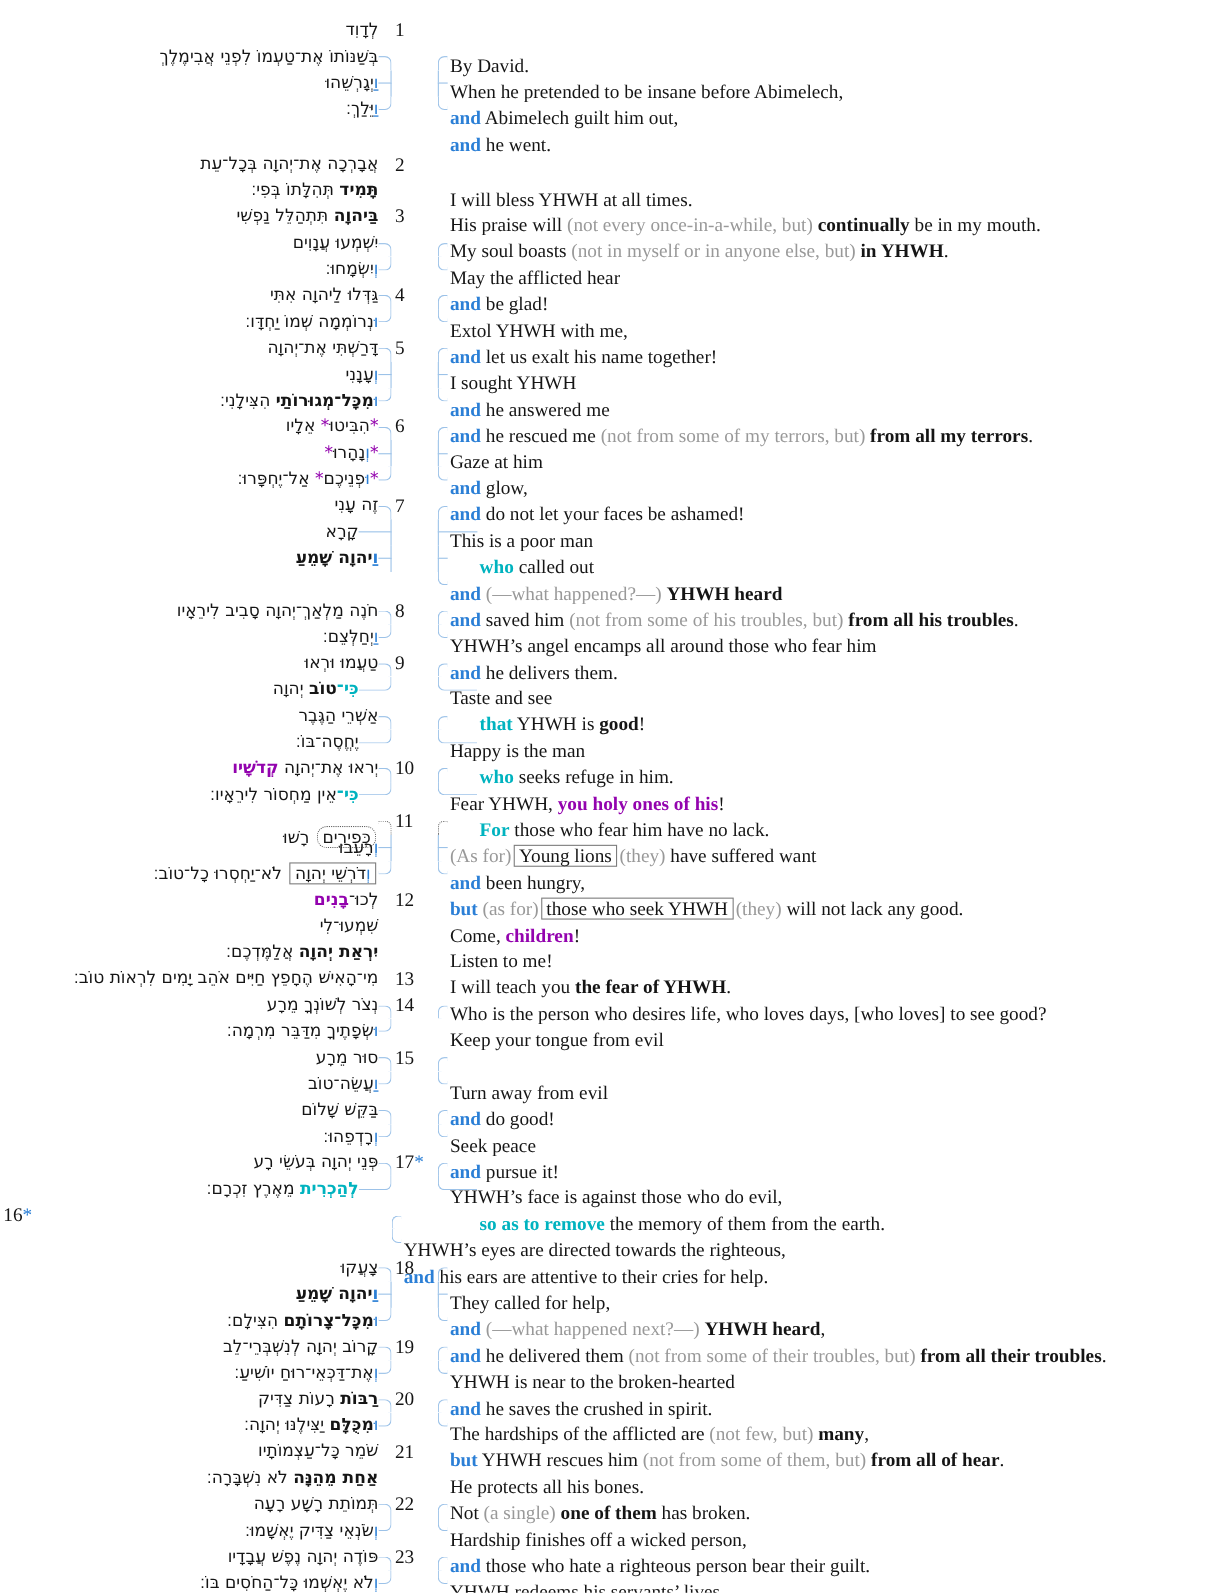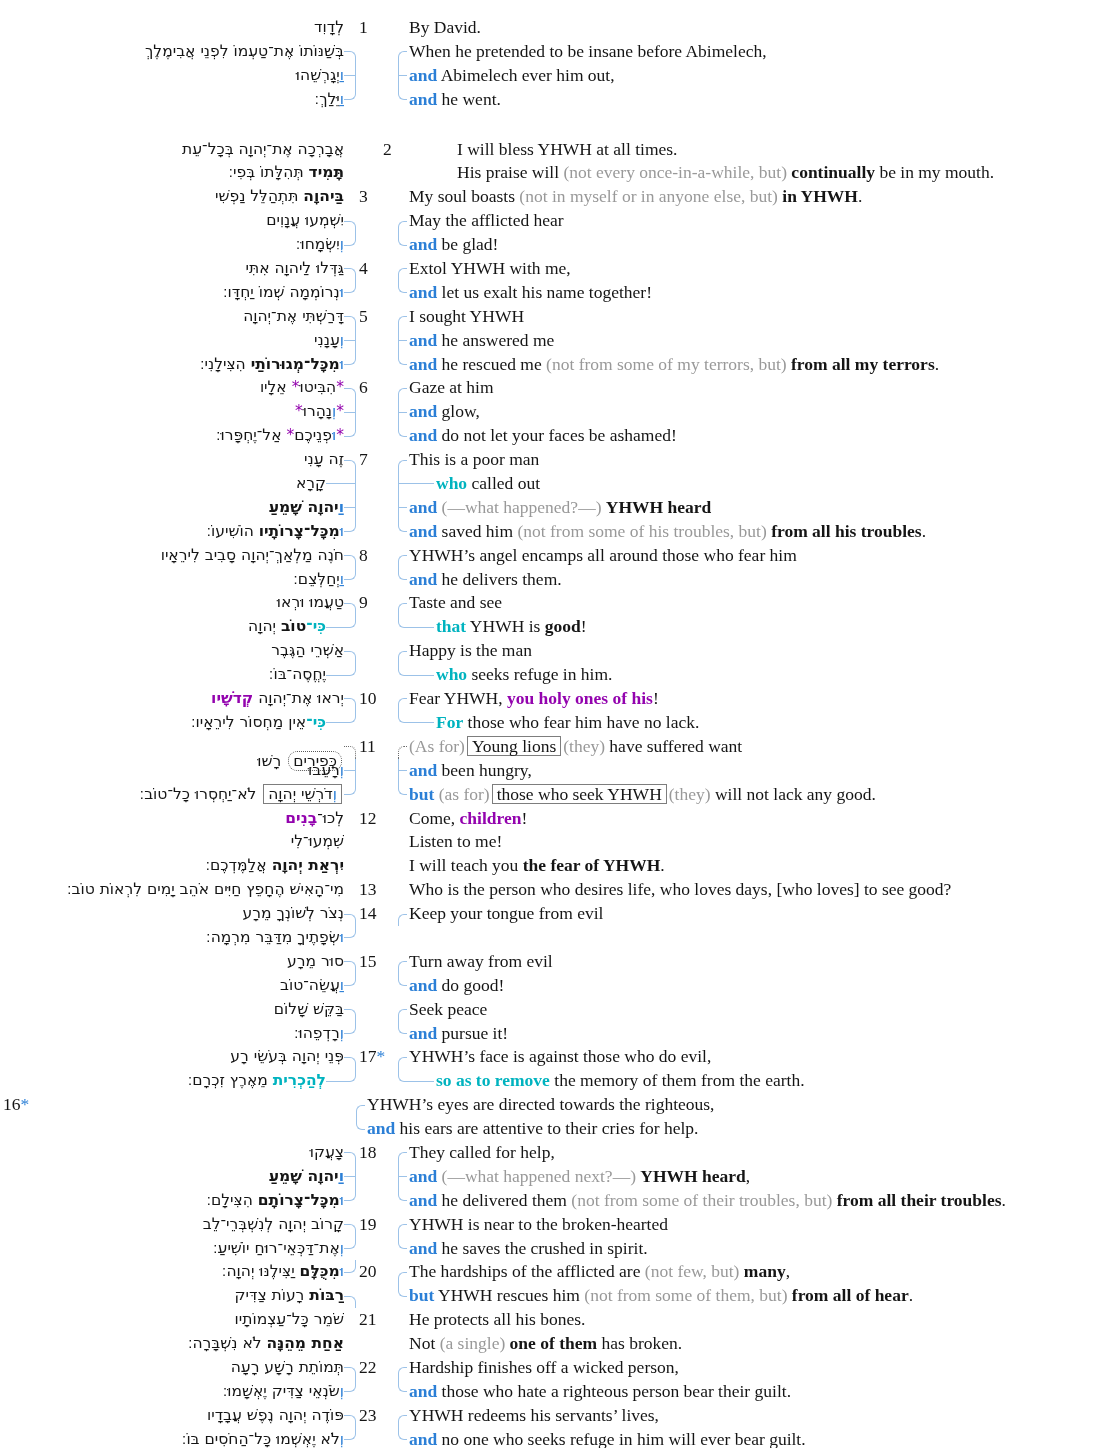--- a/index.html
+++ b/index.html
@@ -10,25 +10,25 @@
     --gray:#999999;
     --br:#9cc2e8;
   }
   html,body{margin:0;padding:0;}
   body{
     width:1110px;height:1448px;overflow:hidden;background:#ffffff;
     font-family:"Liberation Serif",serif;font-size:17.5px;color:#151515;
   }
   #doc{padding-top:16px;}
   .verse{display:grid;grid-template-columns:356px 42px auto;align-items:start;}
-  .verse.gap{margin-top:26px;gap:24px;}
+  .verse.gap{margin-top:26px;}
   .hline,.eline{height:var(--lh);display:flex;align-items:stretch;white-space:pre;}
   .hline{justify-content:flex-end;}
   .htxt{direction:rtl;unicode-bidi:isolate;font-family:"DejaVu Sans",sans-serif;font-size:15.5px;line-height:var(--lh);}
-  .etxt{line-height:var(--lh);padding-left:2px;}
+  .etxt{line-height:var(--lh);padding-left:2px;margin-top:32px;}
   .num{line-height:var(--lh);padding-left:3px;}
   .nast{color:var(--blue);}
   
   .s-n{}
   .s-b{font-weight:bold;}
   .s-g{color:var(--gray);}
   .s-a{color:var(--blue);font-weight:bold;}
   .s-t{color:var(--teal);font-weight:bold;}
   .s-p{color:var(--purple);font-weight:bold;}
   .s-v{color:var(--blue);}
@@ -68,21 +68,21 @@
       <div class="heb">
         <div class="hline"><span class="htxt"><span class="s-n">לְדָוִד</span></span><span class="mark R mk-none"><i class="t"></i><i class="b"></i></span></div>
         <div class="hline"><span class="htxt"><span class="s-n">בְּשַׁנּוֹתוֹ אֶת־טַעְמוֹ לִפְנֵי אֲבִימֶלֶךְ</span></span><span class="mark R mk-o"><i class="t"></i><i class="b"></i></span></div>
         <div class="hline"><span class="htxt"><span class="s-v">וַ</span><span class="s-n">יְגָרְשֵׁהוּ</span></span><span class="mark R mk-m"><i class="t"></i><i class="b"></i></span></div>
         <div class="hline"><span class="htxt"><span class="s-v">וַ</span><span class="s-n">יֵּלַךְ׃</span></span><span class="mark R mk-e"><i class="t"></i><i class="b"></i></span></div>
       </div>
       <div class="num"><span>1</span></div>
       <div class="eng">
         <div class="eline"><span class="mark L mk-none"><i class="t"></i><i class="b"></i></span><span class="etxt"><span class="s-n">By David.</span></span></div>
         <div class="eline"><span class="mark L mk-o"><i class="t"></i><i class="b"></i></span><span class="etxt"><span class="s-n">When he pretended to be insane before Abimelech,</span></span></div>
-        <div class="eline"><span class="mark L mk-m"><i class="t"></i><i class="b"></i></span><span class="etxt"><span class="s-a">and</span><span class="s-n"> Abimelech ever him out,</span></span></div>
+        <div class="eline"><span class="mark L mk-m"><i class="t"></i><i class="b"></i></span><span class="etxt"><span class="s-a">and</span><span class="s-n"> Abimelech guilt him out,</span></span></div>
         <div class="eline"><span class="mark L mk-e"><i class="t"></i><i class="b"></i></span><span class="etxt"><span class="s-a">and</span><span class="s-n"> he went.</span></span></div>
       </div>
     </div>
     <div class="verse gap">
       <div class="heb">
         <div class="hline"><span class="htxt"><span class="s-n">אֲבָרְכָה אֶת־יְהוָה בְּכָל־עֵת</span></span><span class="mark R mk-none"><i class="t"></i><i class="b"></i></span></div>
         <div class="hline"><span class="htxt"><span class="s-b">תָּמִיד</span><span class="s-n"> תְּהִלָּתוֹ בְּפִי׃</span></span><span class="mark R mk-none"><i class="t"></i><i class="b"></i></span></div>
       </div>
       <div class="num"><span>2</span></div>
       <div class="eng">
@@ -138,21 +138,20 @@
         <div class="eline"><span class="mark L mk-o"><i class="t"></i><i class="b"></i></span><span class="etxt"><span class="s-n">Gaze at him</span></span></div>
         <div class="eline"><span class="mark L mk-m"><i class="t"></i><i class="b"></i></span><span class="etxt"><span class="s-a">and</span><span class="s-n"> glow,</span></span></div>
         <div class="eline"><span class="mark L mk-e"><i class="t"></i><i class="b"></i></span><span class="etxt"><span class="s-a">and</span><span class="s-n"> do not let your faces be ashamed!</span></span></div>
       </div>
     </div>
     <div class="verse">
       <div class="heb">
         <div class="hline"><span class="htxt"><span class="s-n">זֶה עָנִי</span></span><span class="mark R mk-o"><i class="t"></i><i class="b"></i></span></div>
         <div class="hline"><span class="htxt"><span class="s-n">קָרָא</span></span><span class="mark R mk-wm wide"><i class="t"></i><i class="b"></i></span></div>
         <div class="hline"><span class="htxt"><span class="s-vb">וַ</span><span class="s-b">יהוָה שָׁמֵעַ</span></span><span class="mark R mk-m"><i class="t"></i><i class="b"></i></span></div>
-        <div class="hline"><span class="htxt"><span class="s-v">וּ</span><span class="s-b">מִכָּל־צָרוֹתָיו</span><span class="s-n"> הוֹשִׁיעוֹ׃</span></span><span class="mark R mk-e"><i class="t"></i><i class="b"></i></span></div>
       </div>
       <div class="num"><span>7</span></div>
       <div class="eng">
         <div class="eline"><span class="mark L mk-o"><i class="t"></i><i class="b"></i></span><span class="etxt"><span class="s-n">This is a poor man</span></span></div>
         <div class="eline"><span class="mark L mk-wm wide"><i class="t"></i><i class="b"></i></span><span class="etxt"><span class="s-t">who</span><span class="s-n"> called out</span></span></div>
         <div class="eline"><span class="mark L mk-m"><i class="t"></i><i class="b"></i></span><span class="etxt"><span class="s-a">and</span><span class="s-n"> </span><span class="s-g">(—what happened?—)</span><span class="s-n"> </span><span class="s-b">YHWH heard</span></span></div>
         <div class="eline"><span class="mark L mk-e"><i class="t"></i><i class="b"></i></span><span class="etxt"><span class="s-a">and</span><span class="s-n"> saved him </span><span class="s-g">(not from some of his troubles, but)</span><span class="s-n"> </span><span class="s-b">from all his troubles</span><span class="s-n">.</span></span></div>
       </div>
     </div>
     <div class="verse">
@@ -289,22 +288,22 @@
         <div class="hline"><span class="htxt"><span class="s-v">וְ</span><span class="s-n">אֶת־דַּכְּאֵי־רוּחַ יוֹשִׁיעַ׃</span></span><span class="mark R mk-e"><i class="t"></i><i class="b"></i></span></div>
       </div>
       <div class="num"><span>19</span></div>
       <div class="eng">
         <div class="eline"><span class="mark L mk-o"><i class="t"></i><i class="b"></i></span><span class="etxt"><span class="s-n">YHWH is near to the broken-hearted</span></span></div>
         <div class="eline"><span class="mark L mk-e"><i class="t"></i><i class="b"></i></span><span class="etxt"><span class="s-a">and</span><span class="s-n"> he saves the crushed in spirit.</span></span></div>
       </div>
     </div>
     <div class="verse">
       <div class="heb">
+        <div class="hline"><span class="htxt"><span class="s-b">רַבּוֹת</span><span class="s-n"> רָעוֹת צַדִּיק</span></span><span class="mark R mk-o"><i class="t"></i><i class="b"></i></span></div>
         <div class="hline"><span class="htxt"><span class="s-v">וּ</span><span class="s-b">מִכֻּלָּם</span><span class="s-n"> יַצִּילֶנּוּ יְהוָה׃</span></span><span class="mark R mk-e"><i class="t"></i><i class="b"></i></span></div>
-        <div class="hline"><span class="htxt"><span class="s-b">רַבּוֹת</span><span class="s-n"> רָעוֹת צַדִּיק</span></span><span class="mark R mk-o"><i class="t"></i><i class="b"></i></span></div>
       </div>
       <div class="num"><span>20</span></div>
       <div class="eng">
         <div class="eline"><span class="mark L mk-o"><i class="t"></i><i class="b"></i></span><span class="etxt"><span class="s-n">The hardships of the afflicted are </span><span class="s-g">(not few, but)</span><span class="s-n"> </span><span class="s-b">many</span><span class="s-n">,</span></span></div>
         <div class="eline"><span class="mark L mk-e"><i class="t"></i><i class="b"></i></span><span class="etxt"><span class="s-a">but</span><span class="s-n"> YHWH rescues him </span><span class="s-g">(not from some of them, but)</span><span class="s-n"> </span><span class="s-b">from all of hear</span><span class="s-n">.</span></span></div>
       </div>
     </div>
     <div class="verse">
       <div class="heb">
         <div class="hline"><span class="htxt"><span class="s-n">שֹׁמֵר כָּל־עַצְמוֹתָיו</span></span><span class="mark R mk-none"><i class="t"></i><i class="b"></i></span></div>

